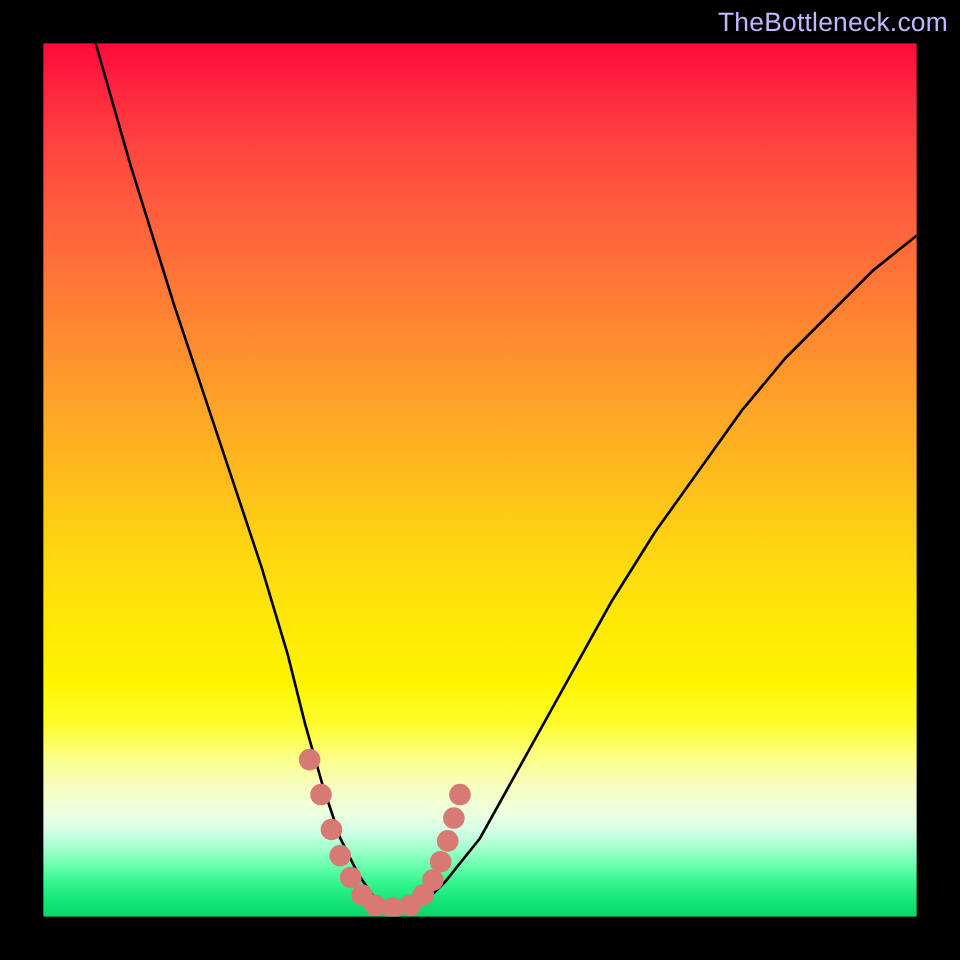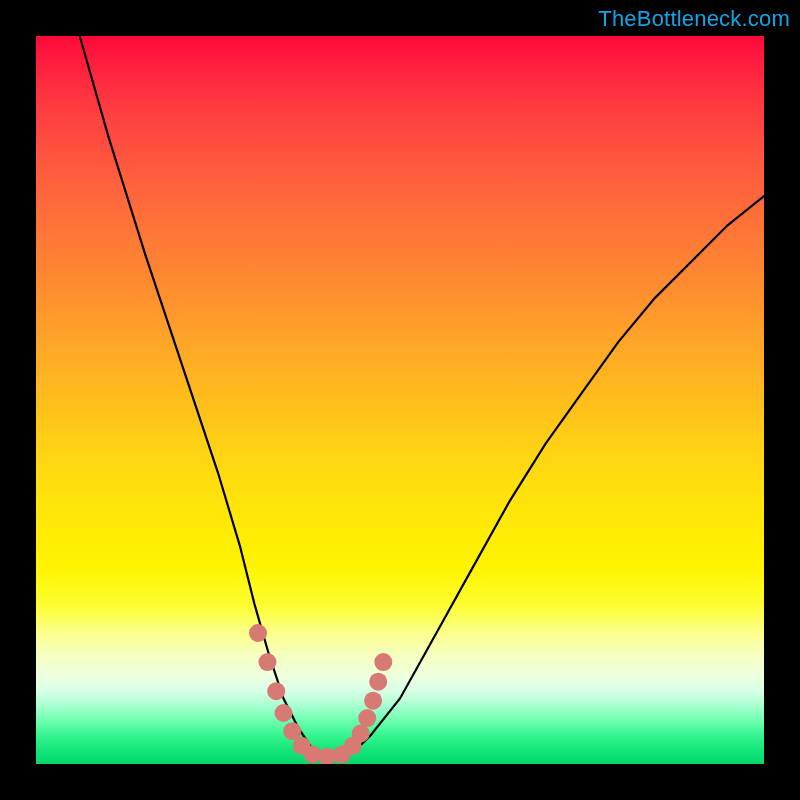--- a/index.html
+++ b/index.html
@@ -60,21 +60,21 @@
   svg.curve {
     position: absolute;
     inset: 0;
     width: 728px;
     height: 728px;
   }
   .watermark {
     position: absolute;
     top: 6px;
     right: 10px;
-    color: #0ea5e9;
+    color: #c4b5fd;
     font-size: 22px;
     letter-spacing: 0.2px;
     user-select: none;
   }
 </style>
 </head>
 <body>
 
 <div class="frame">
 

